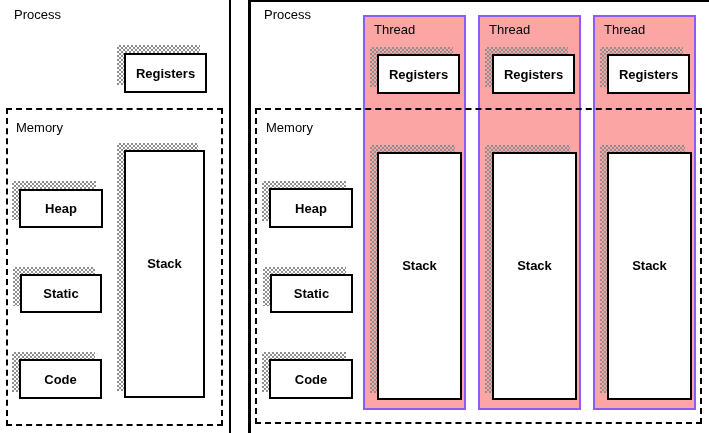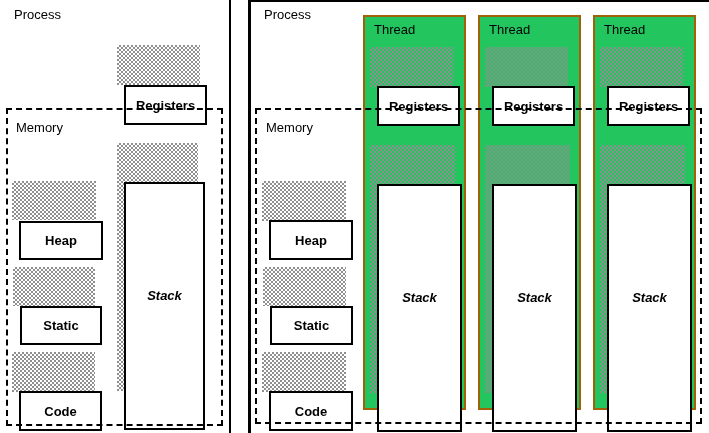--- a/index.html
+++ b/index.html
@@ -7,37 +7,37 @@
     position:relative; width:709px; height:433px; background:#ffffff;
     font-family:"Liberation Sans", sans-serif; overflow:hidden; color:#000;
   }
   .lbl {
     position:absolute; font-size:13px; font-weight:normal; color:#000;
     white-space:nowrap; line-height:14px;
   }
   .box {
     position:absolute; background:#ffffff; border:2px solid #000;
     box-sizing:border-box; display:flex; align-items:center; justify-content:center;
-    font-size:13px; font-weight:bold; color:#000;margin-top:32px;
+    font-size:13px; font-weight:bold; color:#000;
   }
-  .stackbox { padding-bottom:22px;font-style:italic; }
+  .stackbox { padding-bottom:22px; }
   .shadow {
     position:absolute;
     background-image:
       linear-gradient(45deg,#8f8f8f 25%,transparent 25%,transparent 75%,#8f8f8f 75%),
       linear-gradient(45deg,#8f8f8f 25%,transparent 25%,transparent 75%,#8f8f8f 75%);
     background-size:4px 4px;
     background-position:0 0,2px 2px;
   }
   .dashed {
     position:absolute; border:2px dashed #000; box-sizing:border-box;
     background:transparent; z-index:5; pointer-events:none;
   }
   .frame {
-    position:absolute; border:2px solid #a16207; background:#22c55e;
+    position:absolute; border:2px solid #8b5cf6; background:#fca5a5;
     box-sizing:border-box;
   }
   .vline { position:absolute; background:#000; top:0; height:433px; }
   .topline { position:absolute; background:#000; }
 </style>
 </head>
 <body>
 
 <div class="canvas">
 

